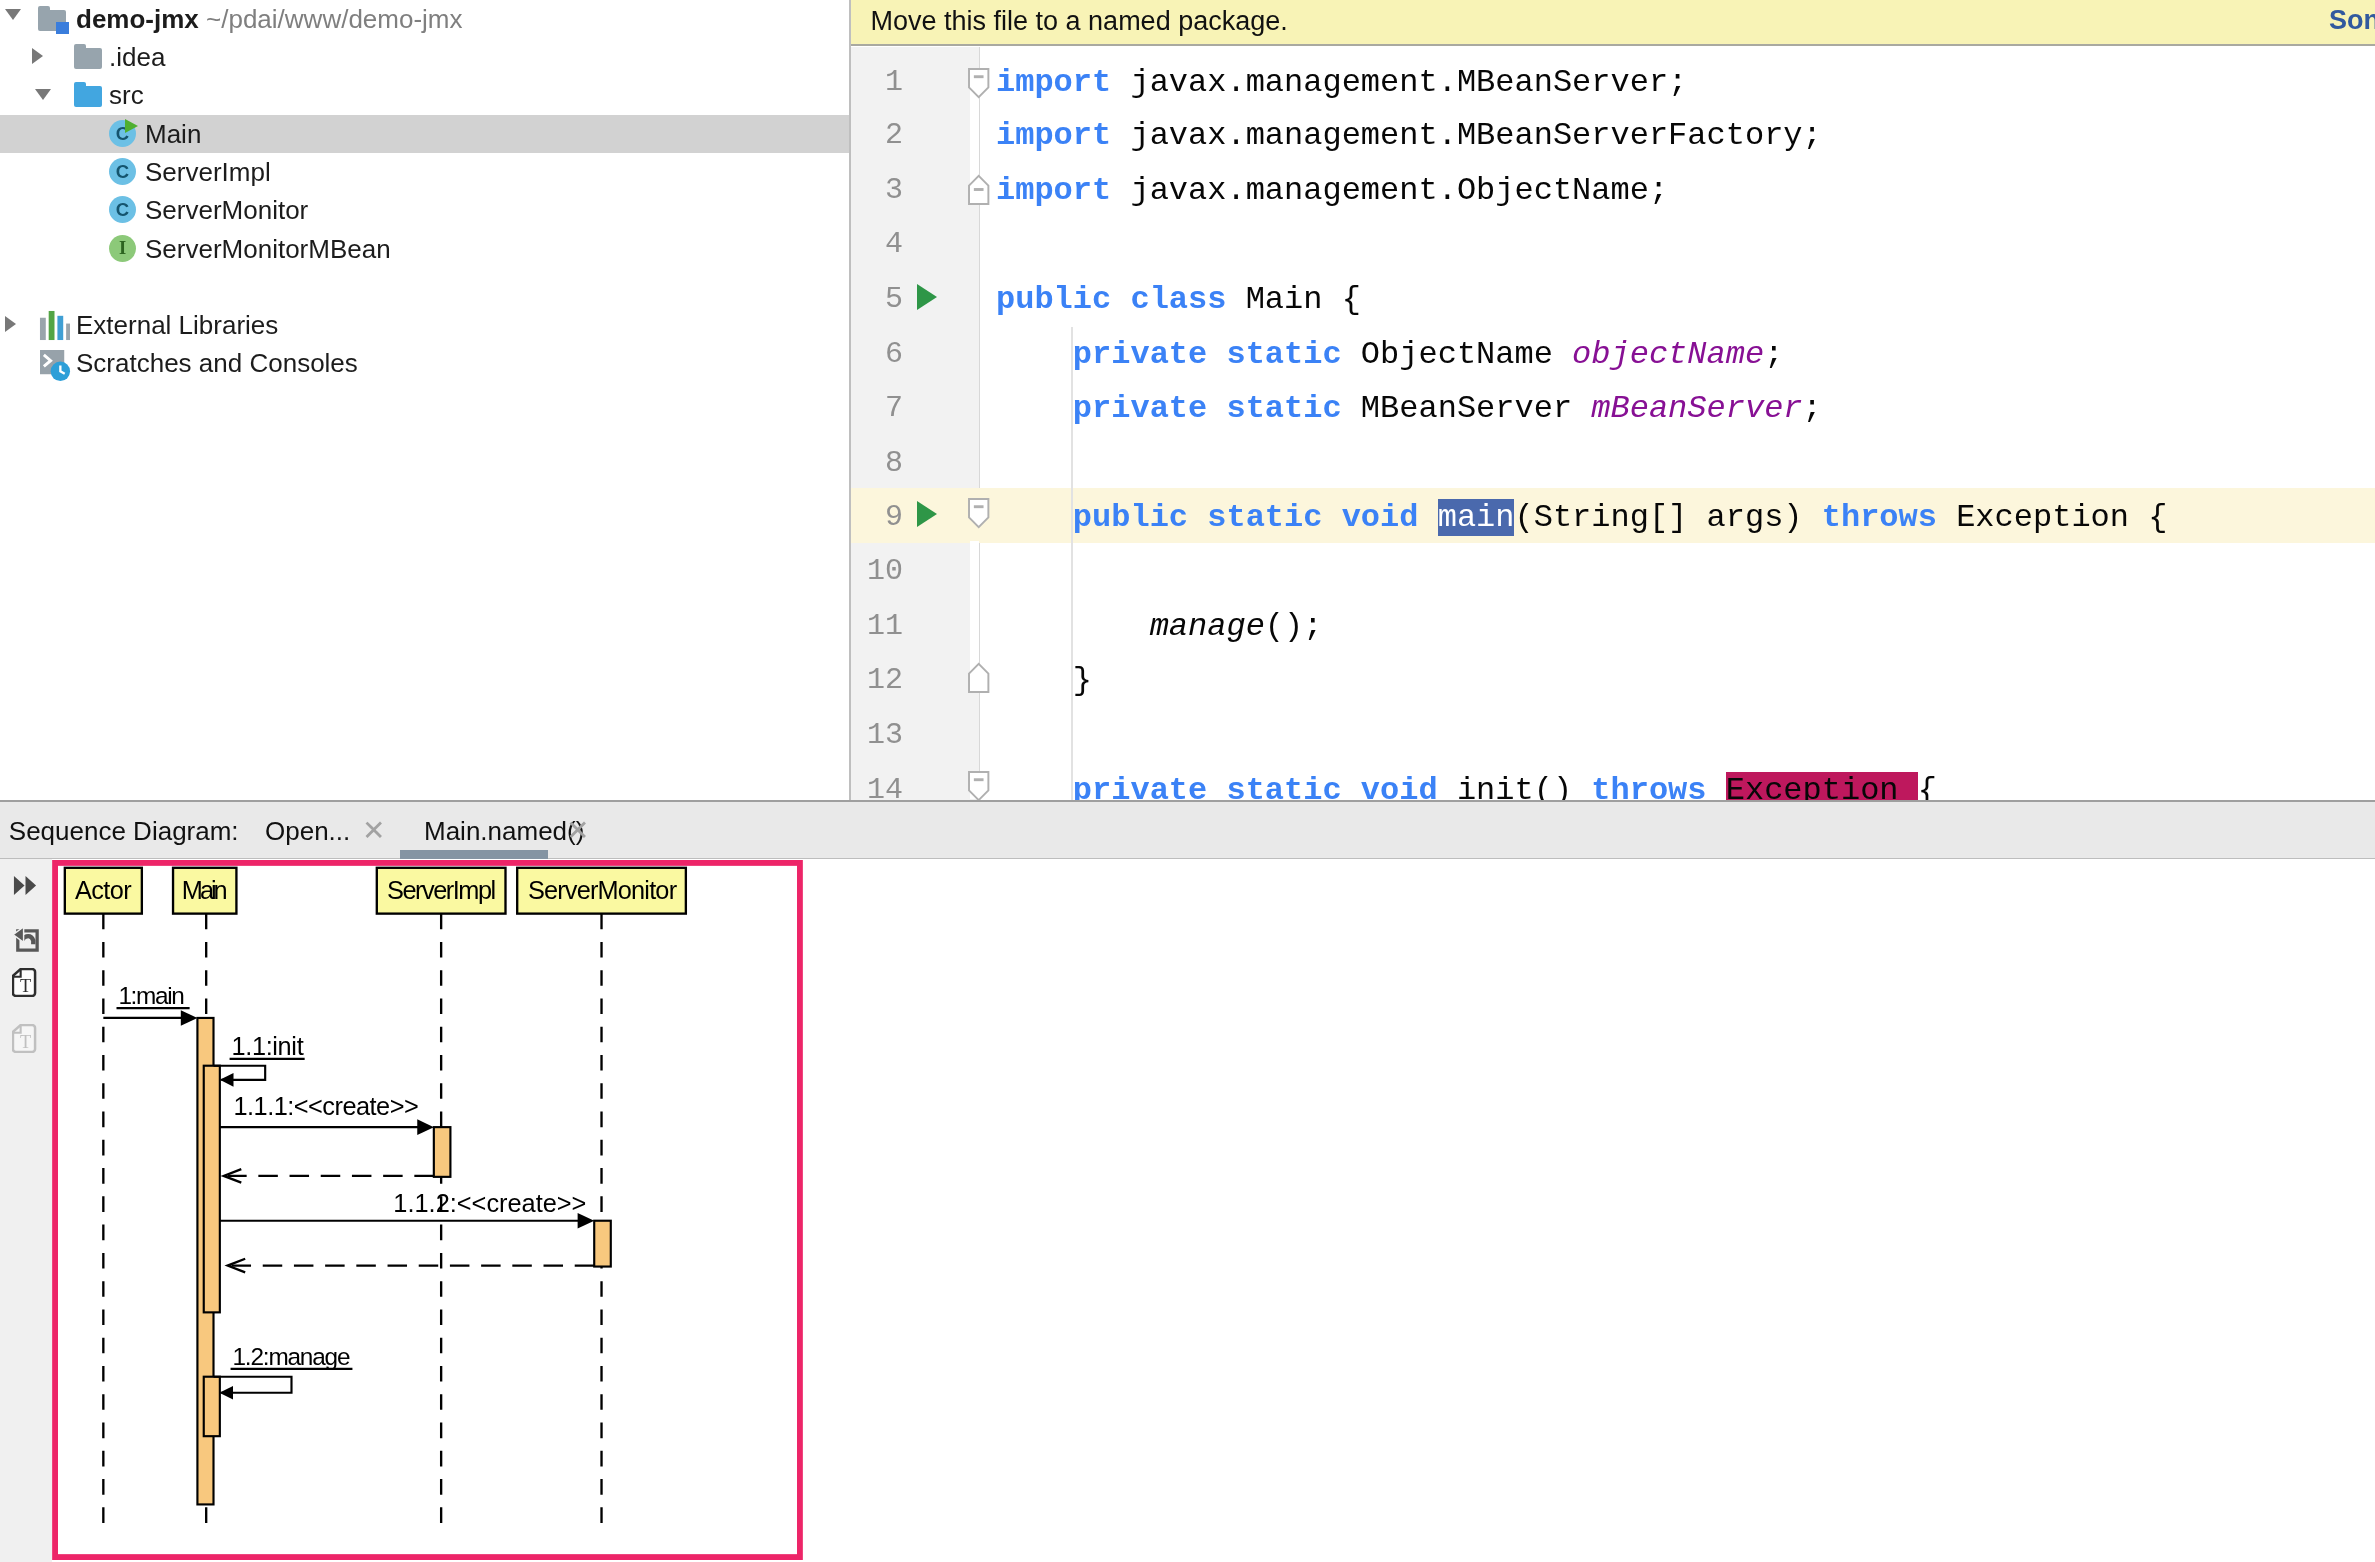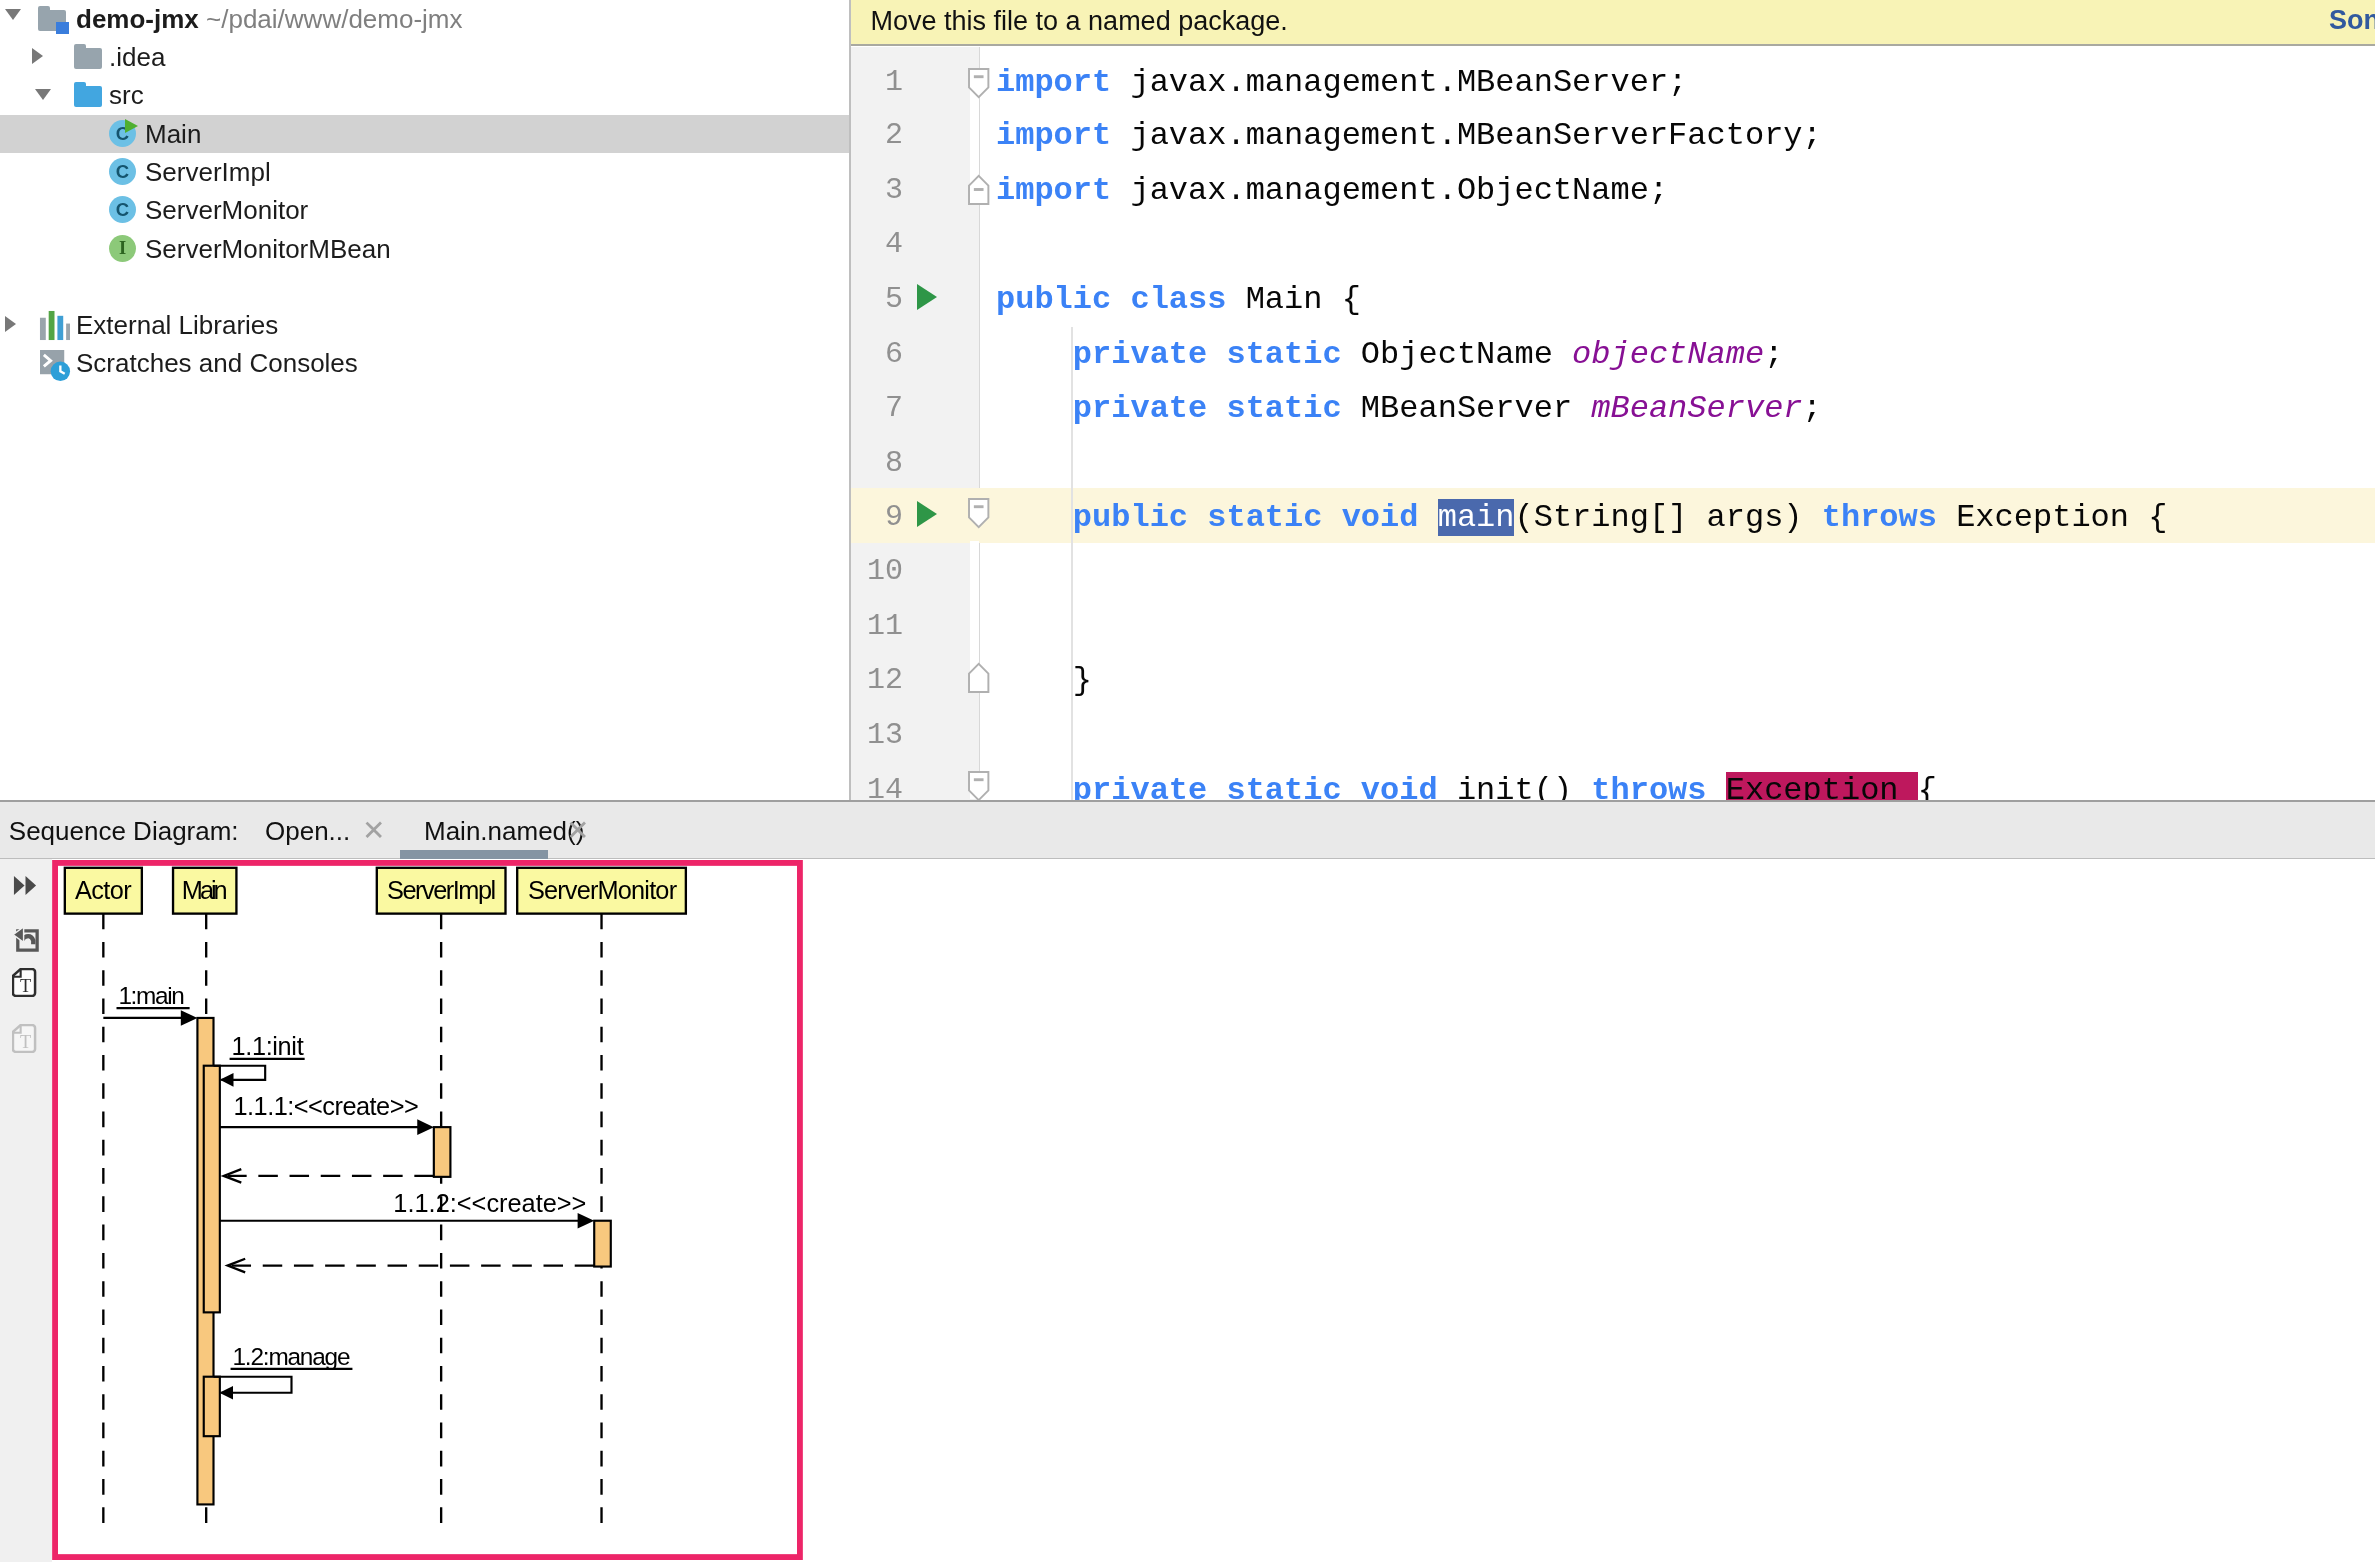--- a/index.html
+++ b/index.html
@@ -142,20 +142,21 @@
   <div class="runarr" style="top:284px;"></div>
   <div class="runarr" style="top:501px;"></div>
 
   <div class="cline" style="top:55px;"><span class="k">import</span> javax.management.MBeanServer;</div>
   <div class="cline" style="top:108px;"><span class="k">import</span> javax.management.MBeanServerFactory;</div>
   <div class="cline" style="top:163px;"><span class="k">import</span> javax.management.ObjectName;</div>
   <div class="cline" style="top:272px;"><span class="k">public class</span> Main {</div>
   <div class="cline" style="top:327px;">    <span class="k">private static</span> ObjectName <span class="f">objectName</span>;</div>
   <div class="cline" style="top:381px;">    <span class="k">private static</span> MBeanServer <span class="f">mBeanServer</span>;</div>
   <div class="cline" style="top:490px;">    <span class="k">public static void</span> <span class="sel">main</span>(String[] args) <span class="k">throws</span> Exception {</div>
+  <div class="cline" style="top:599px;">        <span class="it">manage</span>();</div>
   <div class="cline" style="top:653px;">    }</div>
   <div class="cline" style="top:763px;">    <span class="k">private static void</span> init() <span class="k">throws</span> <span class="exc">Exception </span>{</div>
 
   <svg class="fold" style="top:68px;" width="23.4" height="31" viewBox="0 0 24 32">
     <path d="M2 1 h20 v19 l-10 10 l-10 -10 z" fill="#fff" stroke="#b0b0b0" stroke-width="2"></path>
     <line x1="7" y1="9" x2="17" y2="9" stroke="#b0b0b0" stroke-width="3"></line>
   </svg>
   <svg class="fold" style="top:174px;" width="23.4" height="31" viewBox="0 0 24 32">
     <path d="M2 31 h20 v-19 l-10 -10 l-10 10 z" fill="#fff" stroke="#b0b0b0" stroke-width="2"></path>
     <line x1="7" y1="16" x2="17" y2="16" stroke="#b0b0b0" stroke-width="3"></line>

